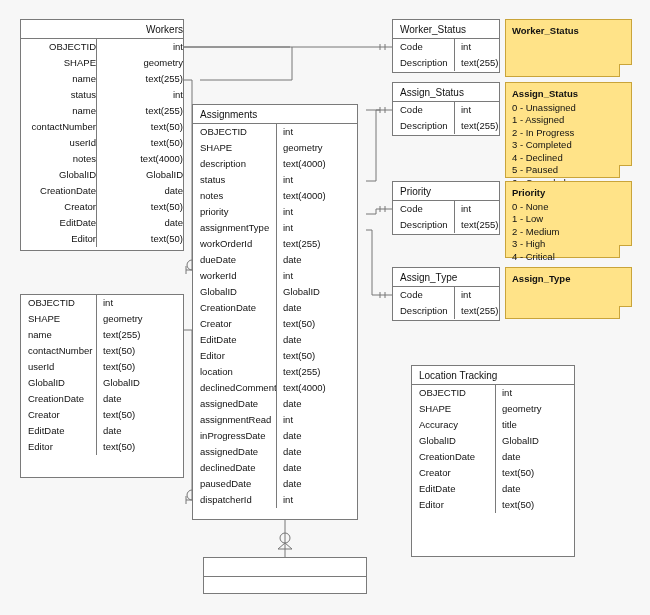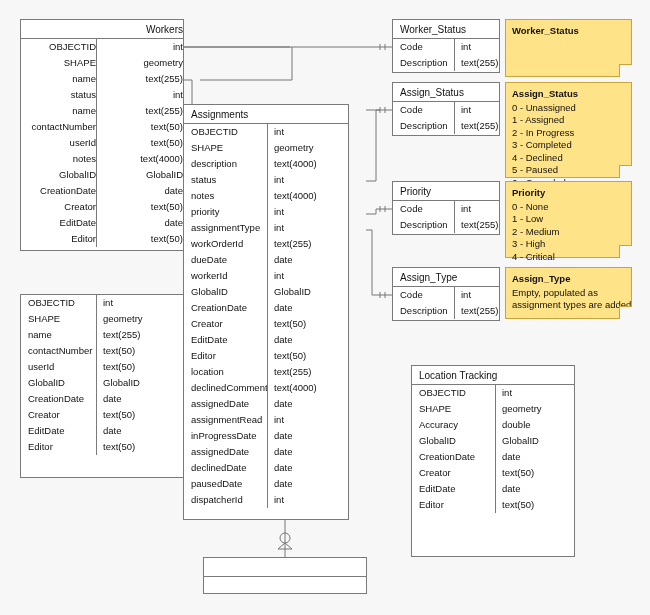--- a/index.html
+++ b/index.html
@@ -246,21 +246,21 @@
           <div class="row">
             <div class="c1" style="width: 76px;">EditDate</div>
             <div class="c2">date</div>
           </div>
           <div class="row">
             <div class="c1" style="width: 76px;">Editor</div>
             <div class="c2">text(50)</div>
           </div>
         </div>
       </div>
-      <div class="entity" style="left: 183px; top: 104px; width: 166px; height: 416px;">
+      <div class="entity" style="left: 192px; top: 104px; width: 166px; height: 416px;">
         <div class="title">Assignments</div>
         <div class="rows">
           <div class="row">
             <div class="c1" style="width: 84px;">OBJECTID</div>
             <div class="c2">int</div>
           </div>
           <div class="row">
             <div class="c1" style="width: 84px;">SHAPE</div>
             <div class="c2">geometry</div>
           </div>
@@ -412,21 +412,21 @@
           <div class="row">
             <div class="c1" style="width: 84px;">OBJECTID</div>
             <div class="c2">int</div>
           </div>
           <div class="row">
             <div class="c1" style="width: 84px;">SHAPE</div>
             <div class="c2">geometry</div>
           </div>
           <div class="row">
             <div class="c1" style="width: 84px;">Accuracy</div>
-            <div class="c2">double</div>
+            <div class="c2">title</div>
           </div>
           <div class="row">
             <div class="c1" style="width: 84px;">GlobalID</div>
             <div class="c2">GlobalID</div>
           </div>
           <div class="row">
             <div class="c1" style="width: 84px;">CreationDate</div>
             <div class="c2">date</div>
           </div>
           <div class="row">
@@ -475,21 +475,17 @@
           <li>0 - None</li>
           <li>1 - Low</li>
           <li>2 - Medium</li>
           <li>3 - High</li>
           <li>4 - Critical</li>
         </ul>
         <div class="fold"></div>
       </div>
       <div class="note" style="left: 505px; top: 267px; width: 127px; height: 52px;">
         <div class="note-title">Assign_Type</div>
-        <ul>
-          <li>Empty, populated as</li>
-          <li>assignment types are added</li>
-        </ul>
         <div class="fold"></div>
       </div>
     </div>
 
 </div>
 
 </body></html>

